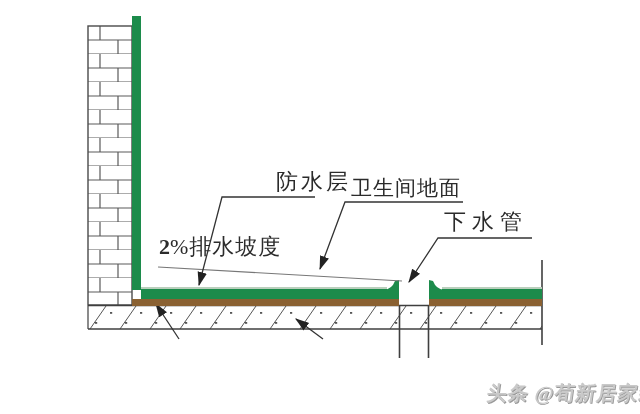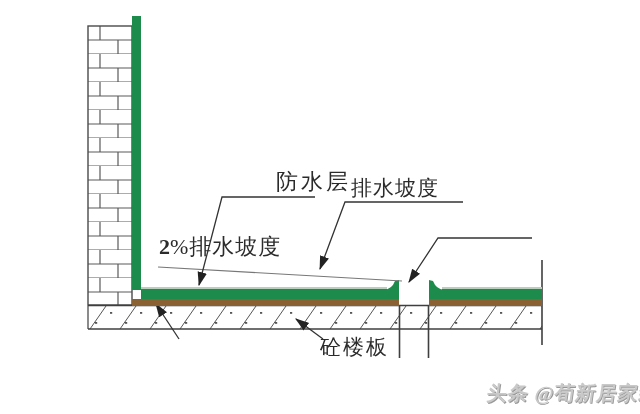--- a/index.html
+++ b/index.html
@@ -88,18 +88,18 @@
   </svg>
 
   <div class="green-strip" style="left:132px;top:16px;width:9px;height:274px;"></div>
 
   <div class="band green-band" style="left:141px;top:287px;width:246px;height:12px;"></div>
   <div class="band brown-band" style="left:132px;top:299px;width:267px;height:7px;"></div>
   <div class="band green-band" style="left:442px;top:287px;width:100px;height:12px;"></div>
   <div class="band brown-band" style="left:429px;top:299px;width:113px;height:7px;"></div>
 
   <div class="label lbl-fangshui">防水层</div>
-  <div class="label lbl-weisheng">排水坡度</div>
+  <div class="label lbl-weisheng">卫生间地面</div>
+  <div class="label lbl-xiashui">下水管</div>
   <div class="label lbl-slope"><b>2</b><span>%排水坡度</span></div>
-  <div class="label lbl-tulou">砼楼板</div>
 
   <div class="watermark">头条 @荀新居家装</div>
 </div>
 
 </body></html>

